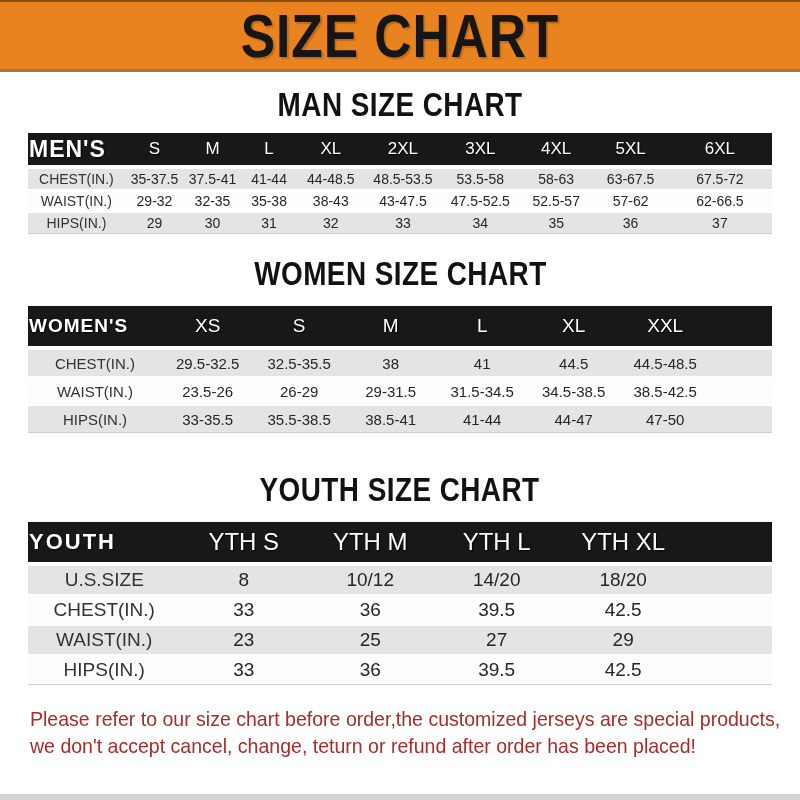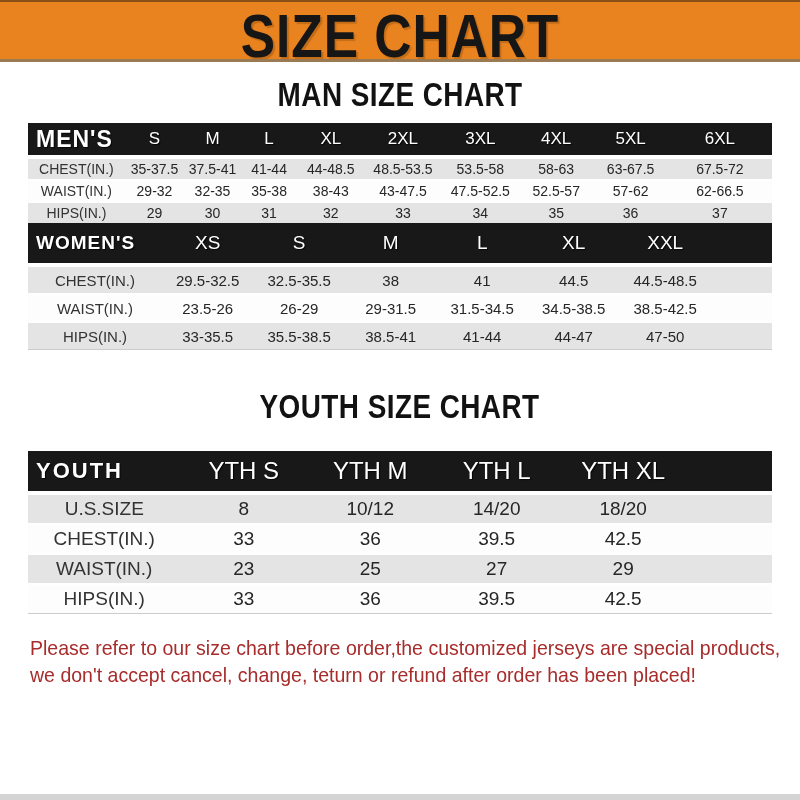--- a/index.html
+++ b/index.html
@@ -11,21 +11,21 @@
     --ink:#161616;
   }
   *{box-sizing:border-box;}
   html,body{margin:0;padding:0;}
   body{
     width:800px;height:800px;overflow:hidden;background:#fff;
     font-family:"Liberation Sans", sans-serif;position:relative;
   }
   
   .banner{
-    height:62px;background:var(--orange);
+    height:72px;background:var(--orange);
     border-top:2px solid rgba(58,36,16,.55);
     border-bottom:3px solid #9a7a52;
     text-align:center;overflow:hidden;
   }
   .banner h1{
     display:inline-block;margin:2px 0 0 0;
     font-size:56px;line-height:64px;font-weight:800;color:var(--ink);
     letter-spacing:1px;transform:scale(.92,1.08);
     text-shadow:2px 2px 1px rgba(80,40,0,.25);
     white-space:nowrap;
@@ -33,33 +33,33 @@
   
   .chart{text-align:center;}
   .chart h2{
     display:inline-block;margin:0;
     font-size:31px;line-height:32px;font-weight:800;color:#121212;
     transform:scale(.9,1.1);letter-spacing:.5px;white-space:nowrap;
   }
   .title-wrap{text-align:center;}
   #sec-men .title-wrap{margin:17px 0 12px;}
   #sec-women .title-wrap{margin:25px 0 16px;}
-  #sec-youth .title-wrap{margin:42px 0 28px;}
+  #sec-youth .title-wrap{margin:42px 0 16px;}
   
   table.t{
     width:744px;margin:0 auto;border-collapse:separate;border-spacing:0;
     table-layout:fixed;box-shadow:0 1px 0 #cccccc;
   }
   table.t thead th{
     background:var(--band-black);color:#fff;font-weight:normal;
     border-bottom:2px solid #fff;padding:0;white-space:nowrap;
     text-shadow:1px 1px 1px rgba(0,0,0,.8);
   }
   table.t th.corner-label{
-    text-align:left;padding-left:8px;font-weight:bold;letter-spacing:1px;
+    text-align:left;padding-left:1px;font-weight:bold;letter-spacing:1px;
   }
   table.t tbody td{
     padding:0;text-align:center;color:#262626;border-top:2px solid #fff;
     white-space:nowrap;
   }
   table.t tbody tr:nth-child(odd) td{background:var(--row-gray);}
   table.t tbody tr:nth-child(even) td{background:var(--row-white);}
   table.t td.row-label{color:#333;}
   
   table.men thead th{height:34px;font-size:17px;}
@@ -170,20 +170,23 @@
             <td class="measurement-value">34</td>
             <td class="measurement-value">35</td>
             <td class="measurement-value">36</td>
             <td class="measurement-value">37</td>
           </tr>
         </tbody>
     </table>
   </section>
 
   <section class="chart" id="sec-women">
+    <div class="title-wrap">
+      <h2>WOMEN SIZE CHART</h2>
+    </div>
     <table class="t women">
       <colgroup>
         <col class="c-label">
           <col class="cx">
           <col class="cx">
           <col class="cx">
         <col class="cx">
           <col class="cx">
           <col class="cx">
           <col class="c-spacer">

